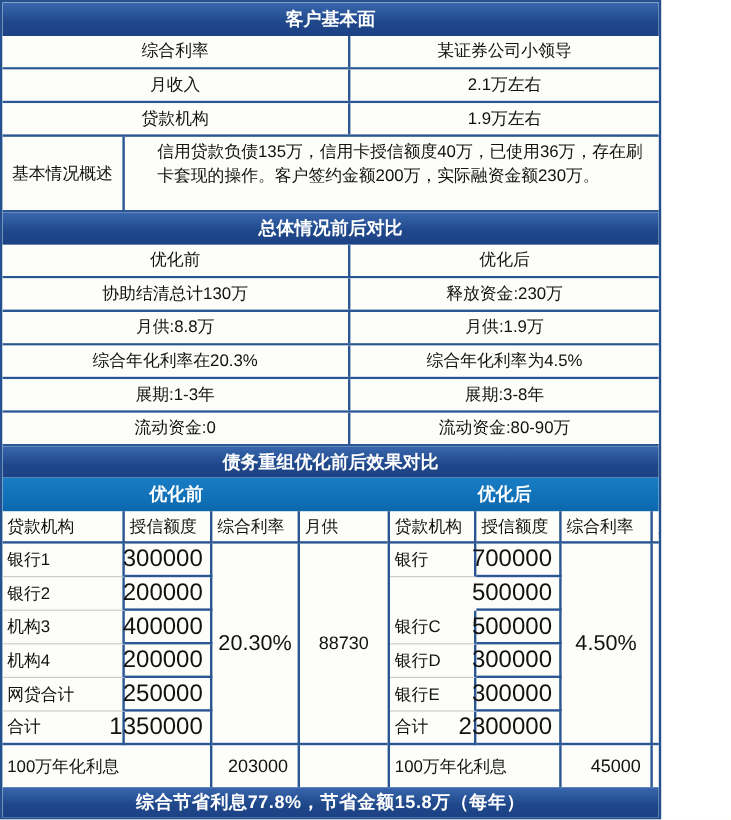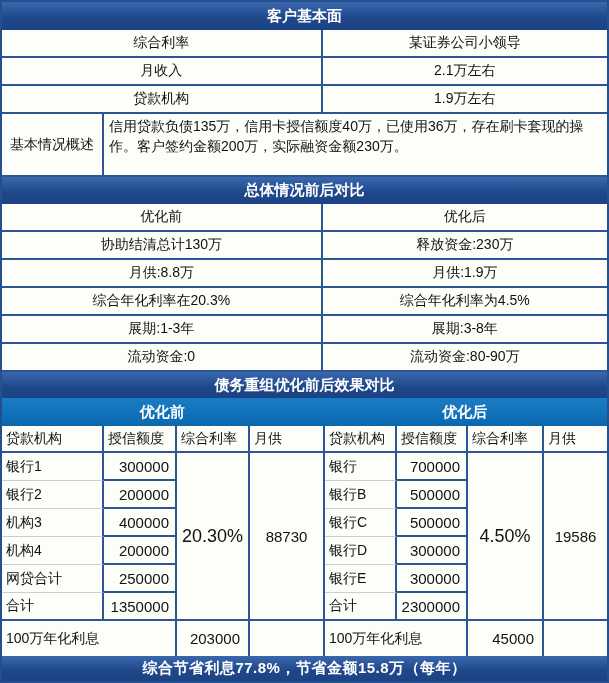--- a/index.html
+++ b/index.html
@@ -2,21 +2,21 @@
 <html><head>
 <meta charset="utf-8">
 <style>
   * { margin:0; padding:0; box-sizing:border-box; }
   body {
     background:#ffffff;
     font-family:"Liberation Sans","DejaVu Sans",sans-serif;
     color:#111;
   }
   .sheet {
-    width:609px; height:683px;
+    width:551px; height:683px;
     border:2px solid #24508f;
     background:#fdfdfa;
     display:flex; flex-direction:column;
     overflow:hidden;
   }
   
   .band {
     display:flex; align-items:center; justify-content:center;
     color:#fff; font-weight:bold; font-size:15px;
     flex:0 0 auto;
@@ -44,21 +44,21 @@
     height:63px; flex:0 0 auto;
     display:flex; border-bottom:2px solid #2a5794;
     font-size:14px;
   }
   .overview .ov-label {
     width:102px; border-right:2px solid #2a5794;
     display:flex; align-items:center; justify-content:center;
     text-align:left;
   }
   .overview .ov-text {
-    flex:1; padding:3px 6px 3px 5px; line-height:1.42;
+    flex:1; padding:3px 6px 3px 5px; line-height:1.42;margin-left:22px;
   }
   
   .tables { display:flex; flex:0 0 auto; height:230px; }
   .tbl {
     display:grid;
     grid-template-rows:27px repeat(6,28px) 35px;
     font-size:14px;
   }
   .tbl-left  { width:321px; grid-template-columns:102px 73px 73px 73px; }
   .tbl-right { width:284px; border-left:2px solid #2a5794; grid-template-columns:72px 71px 76px 63px; }
@@ -68,21 +68,21 @@
     white-space:nowrap; overflow:hidden;
   }
   .tbl .th.no-r { border-right:none; }
   .tbl .td { display:flex; align-items:center; }
   .td.name {
     padding-left:4px; border-right:2px solid #2a5794;
     border-bottom:1px solid #cdcdcd; white-space:nowrap;
   }
   .td.name.lastrow { border-bottom:2px solid #2a5794; }
   .td.amt {
-    justify-content:flex-end; padding-right:6px; font-size:15px;
+    justify-content:flex-end; padding-right:6px; font-size:20px;
     border-right:2px solid #2a5794; border-bottom:2px solid #2a5794;
   }
   .td.rate {
     justify-content:center; font-size:18px;
     border-right:2px solid #2a5794; border-bottom:2px solid #2a5794;
   }
   .td.monthly {
     justify-content:center; font-size:15px;
     border-bottom:2px solid #2a5794;
   }
@@ -184,21 +184,20 @@
     </div>
 
     <div class="tbl tbl-right">
       <div class="th" style="grid-area:1/1">贷款机构</div>
       <div class="th" style="grid-area:1/2">授信额度</div>
       <div class="th" style="grid-area:1/3">综合利率</div>
       <div class="th no-r" style="grid-area:1/4">月供</div>
 
       <div class="td name" style="grid-area:2/1">银行</div>
       <div class="td amt" style="grid-area:2/2">700000</div>
-      <div class="td name" style="grid-area:3/1">银行B</div>
       <div class="td amt" style="grid-area:3/2">500000</div>
       <div class="td name" style="grid-area:4/1">银行C</div>
       <div class="td amt" style="grid-area:4/2">500000</div>
       <div class="td name" style="grid-area:5/1">银行D</div>
       <div class="td amt" style="grid-area:5/2">300000</div>
       <div class="td name" style="grid-area:6/1">银行E</div>
       <div class="td amt" style="grid-area:6/2">300000</div>
       <div class="td name lastrow" style="grid-area:7/1">合计</div>
       <div class="td amt" style="grid-area:7/2">2300000</div>
 

